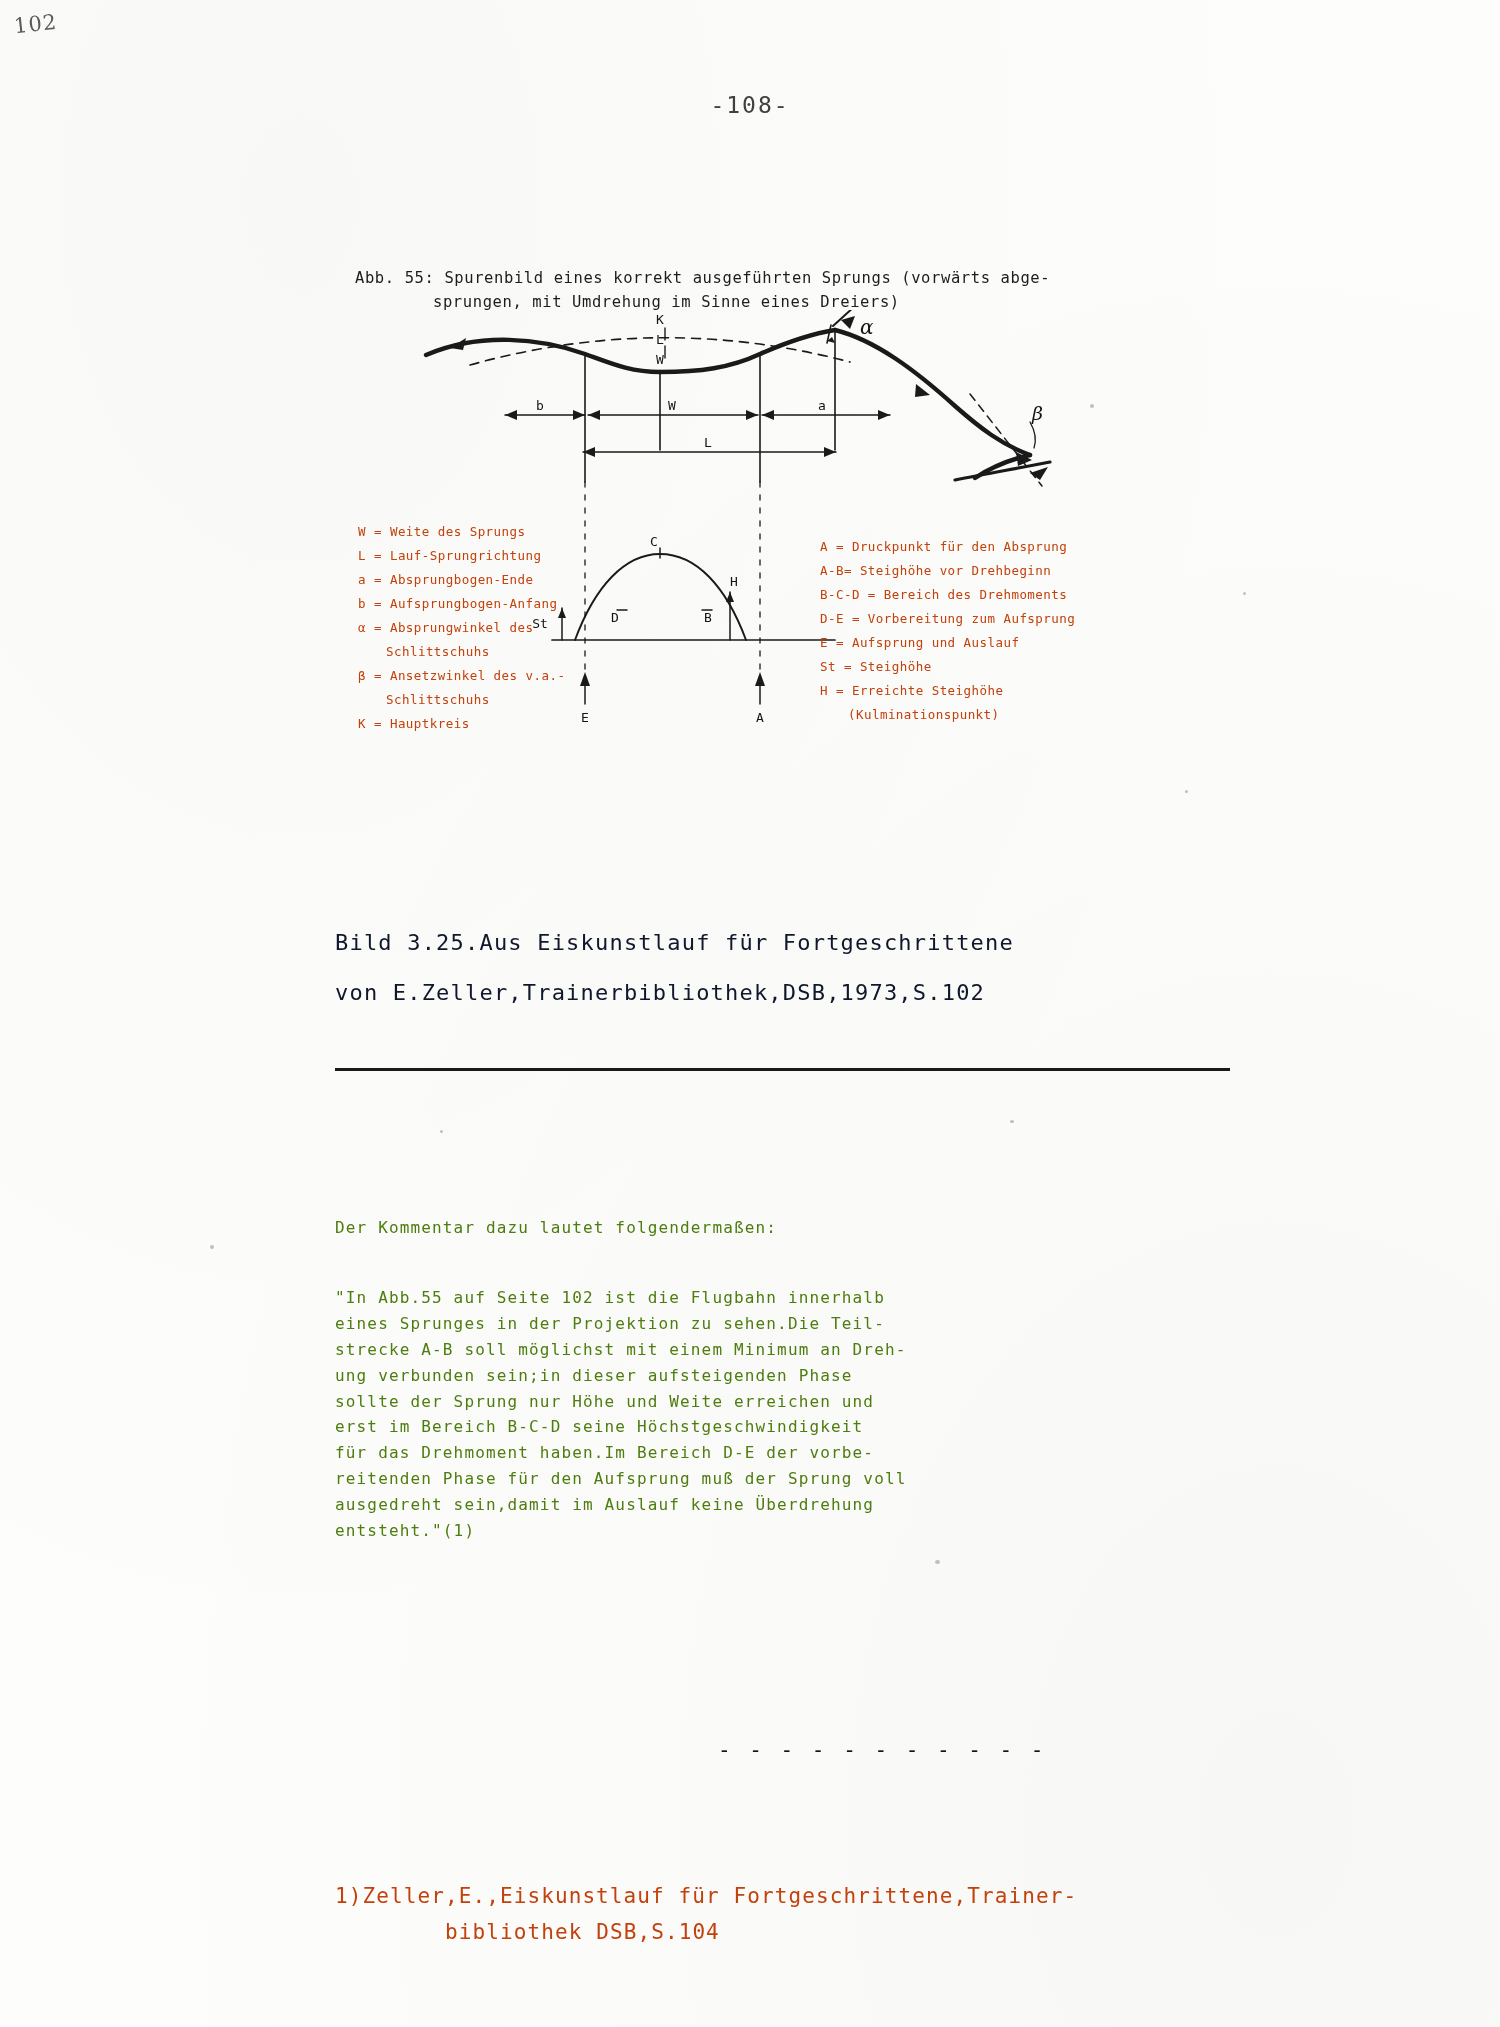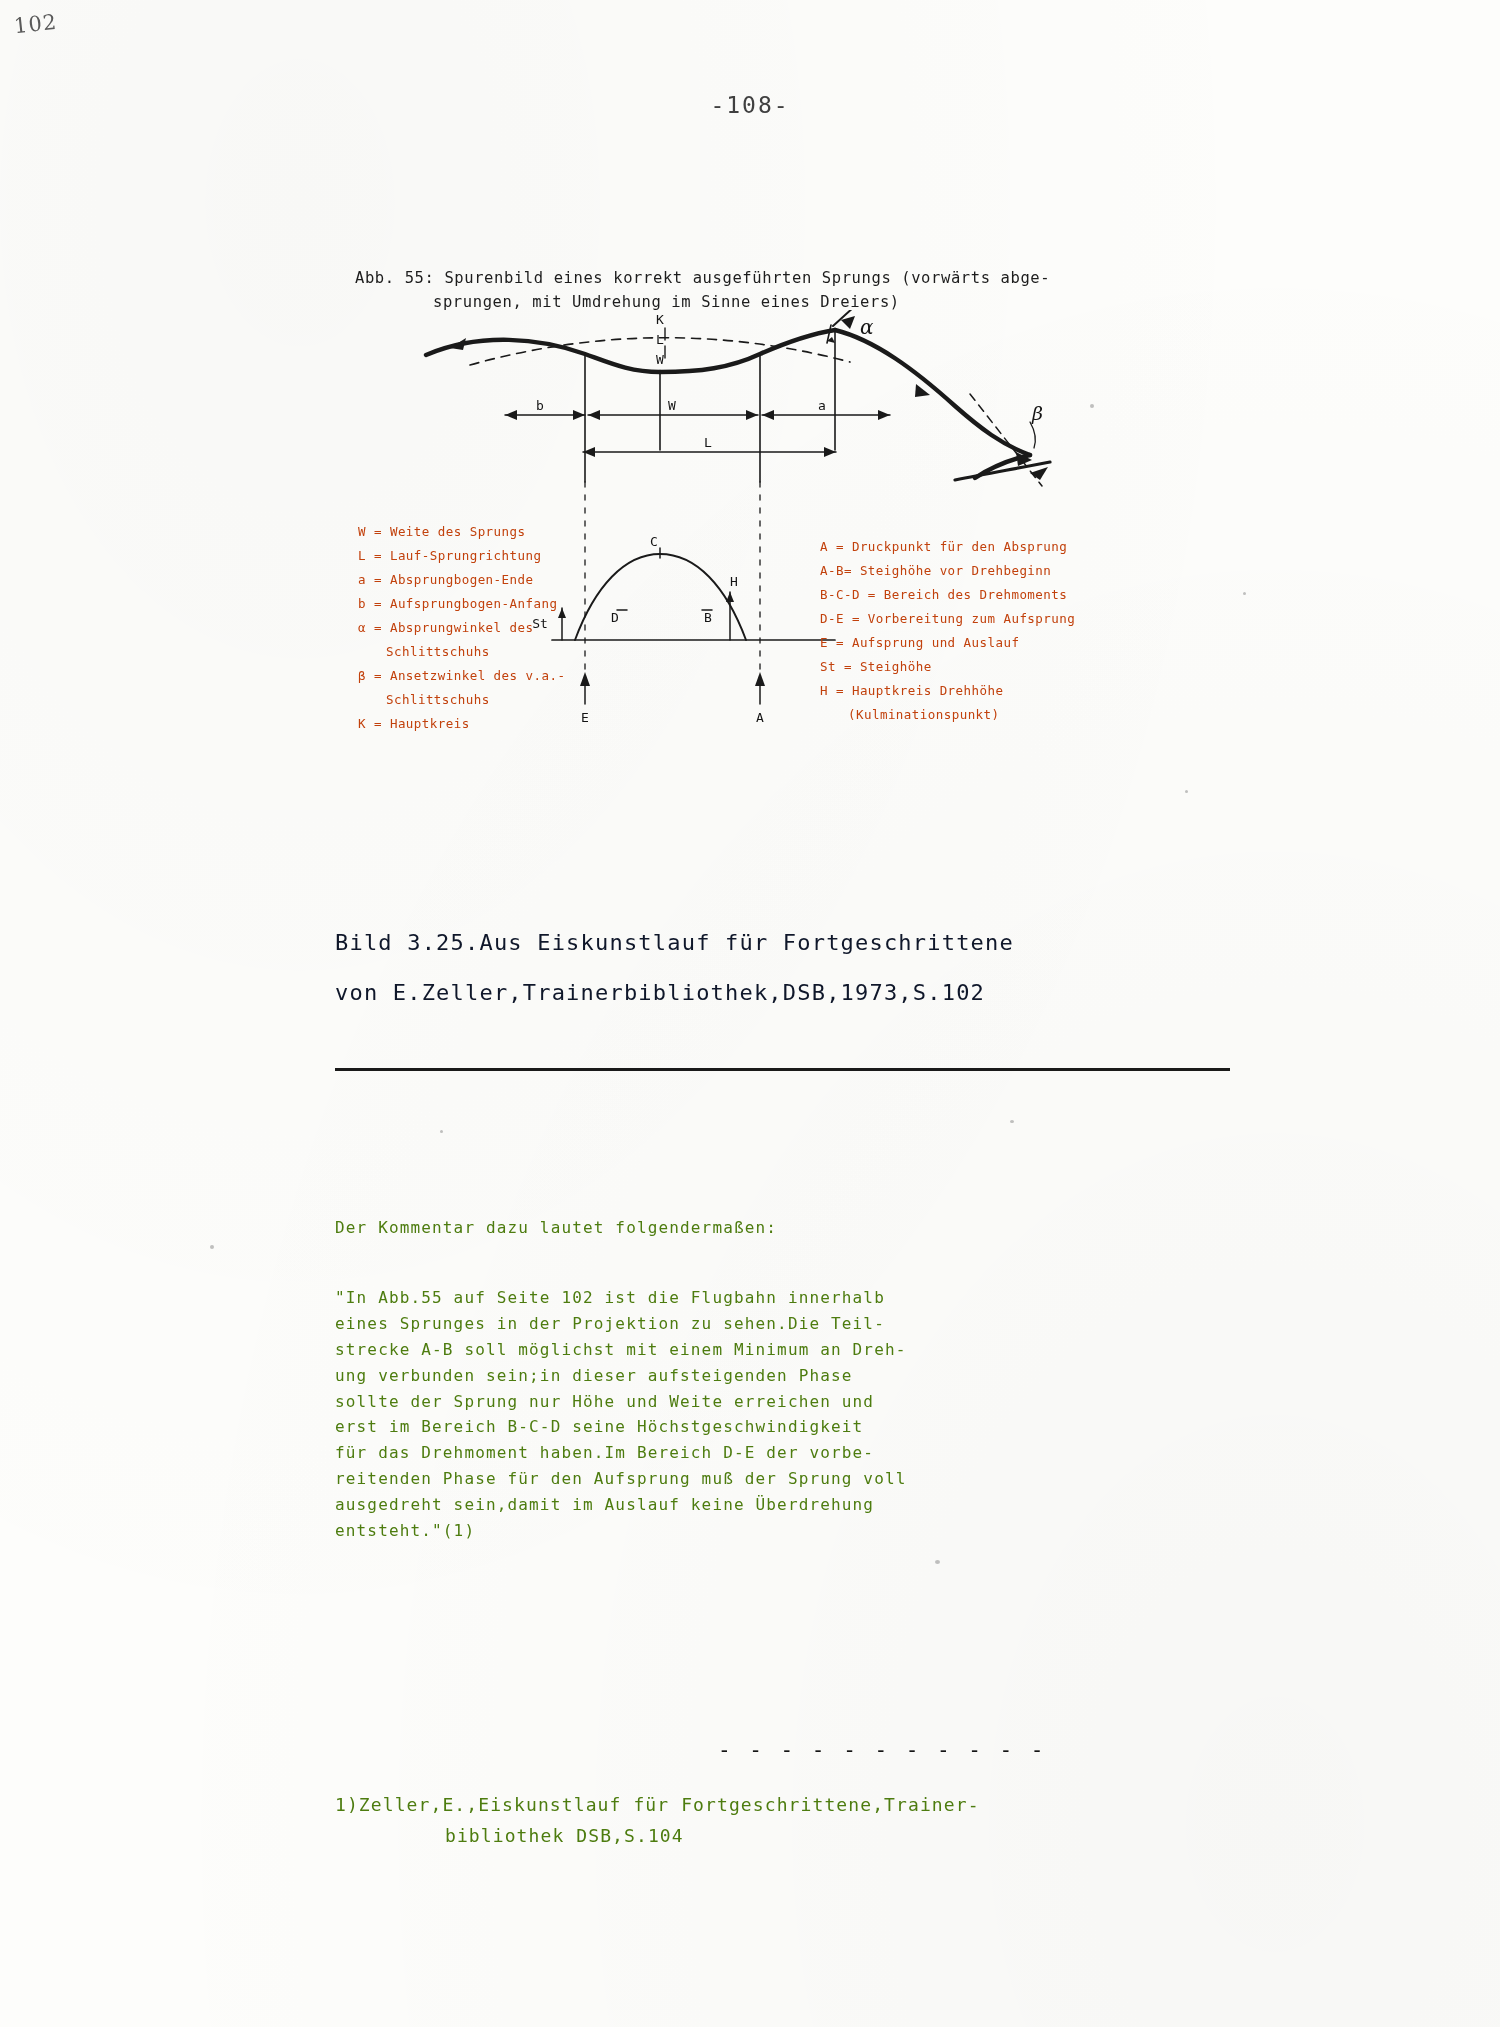--- a/index.html
+++ b/index.html
@@ -128,25 +128,25 @@
     position: absolute;
     left: 718px;
     top: 1738px;
     font-size: 21px;
     letter-spacing: 3px;
     color: #141414;
   }
   .footnote {
     position: absolute;
     left: 335px;
-    top: 1790px;
+    top: 1878px;
     width: 1000px;
-    font-size: 18px;
+    font-size: 21px;
     letter-spacing: 1.1px;
-    color: #4d7c0f;
+    color: #c2410c;
   }
   .footnote .ln { display: block; line-height: 1.72; }
   .footnote .ln2 { padding-left: 110px; }
 
   
   .speck {
     position: absolute;
     background: rgba(80,80,80,0.35);
     border-radius: 50%;
   }
@@ -266,21 +266,21 @@
 <span>α = Absprungwinkel des</span>
 <span class="indent">Schlittschuhs</span><span>β = Ansetzwinkel des v.a.-</span>
 <span class="indent">Schlittschuhs</span><span>K = Hauptkreis</span></div>
 
   <div class="legend legend-right"><span>A = Druckpunkt für den Absprung</span>
 <span>A-B= Steighöhe vor Drehbeginn</span>
 <span>B-C-D = Bereich des Drehmoments</span>
 <span>D-E = Vorbereitung zum Aufsprung</span>
 <span>E = Aufsprung und Auslauf</span>
 <span>St = Steighöhe</span>
-<span>H = Hauptkreis Drehhöhe</span>
+<span>H = Erreichte Steighöhe</span>
 <span class="indent">(Kulminationspunkt)</span></div>
 
   <div class="source-line source-1">Bild 3.25.Aus Eiskunstlauf für Fortgeschrittene</div>
   <div class="source-line source-2">von E.Zeller,Trainerbibliothek,DSB,1973,S.102</div>
 
   <div class="rule"></div>
 
   <div class="body-text">
     <p class="ln">Der Kommentar dazu lautet folgendermaßen:</p>
     <div class="gap"></div>

